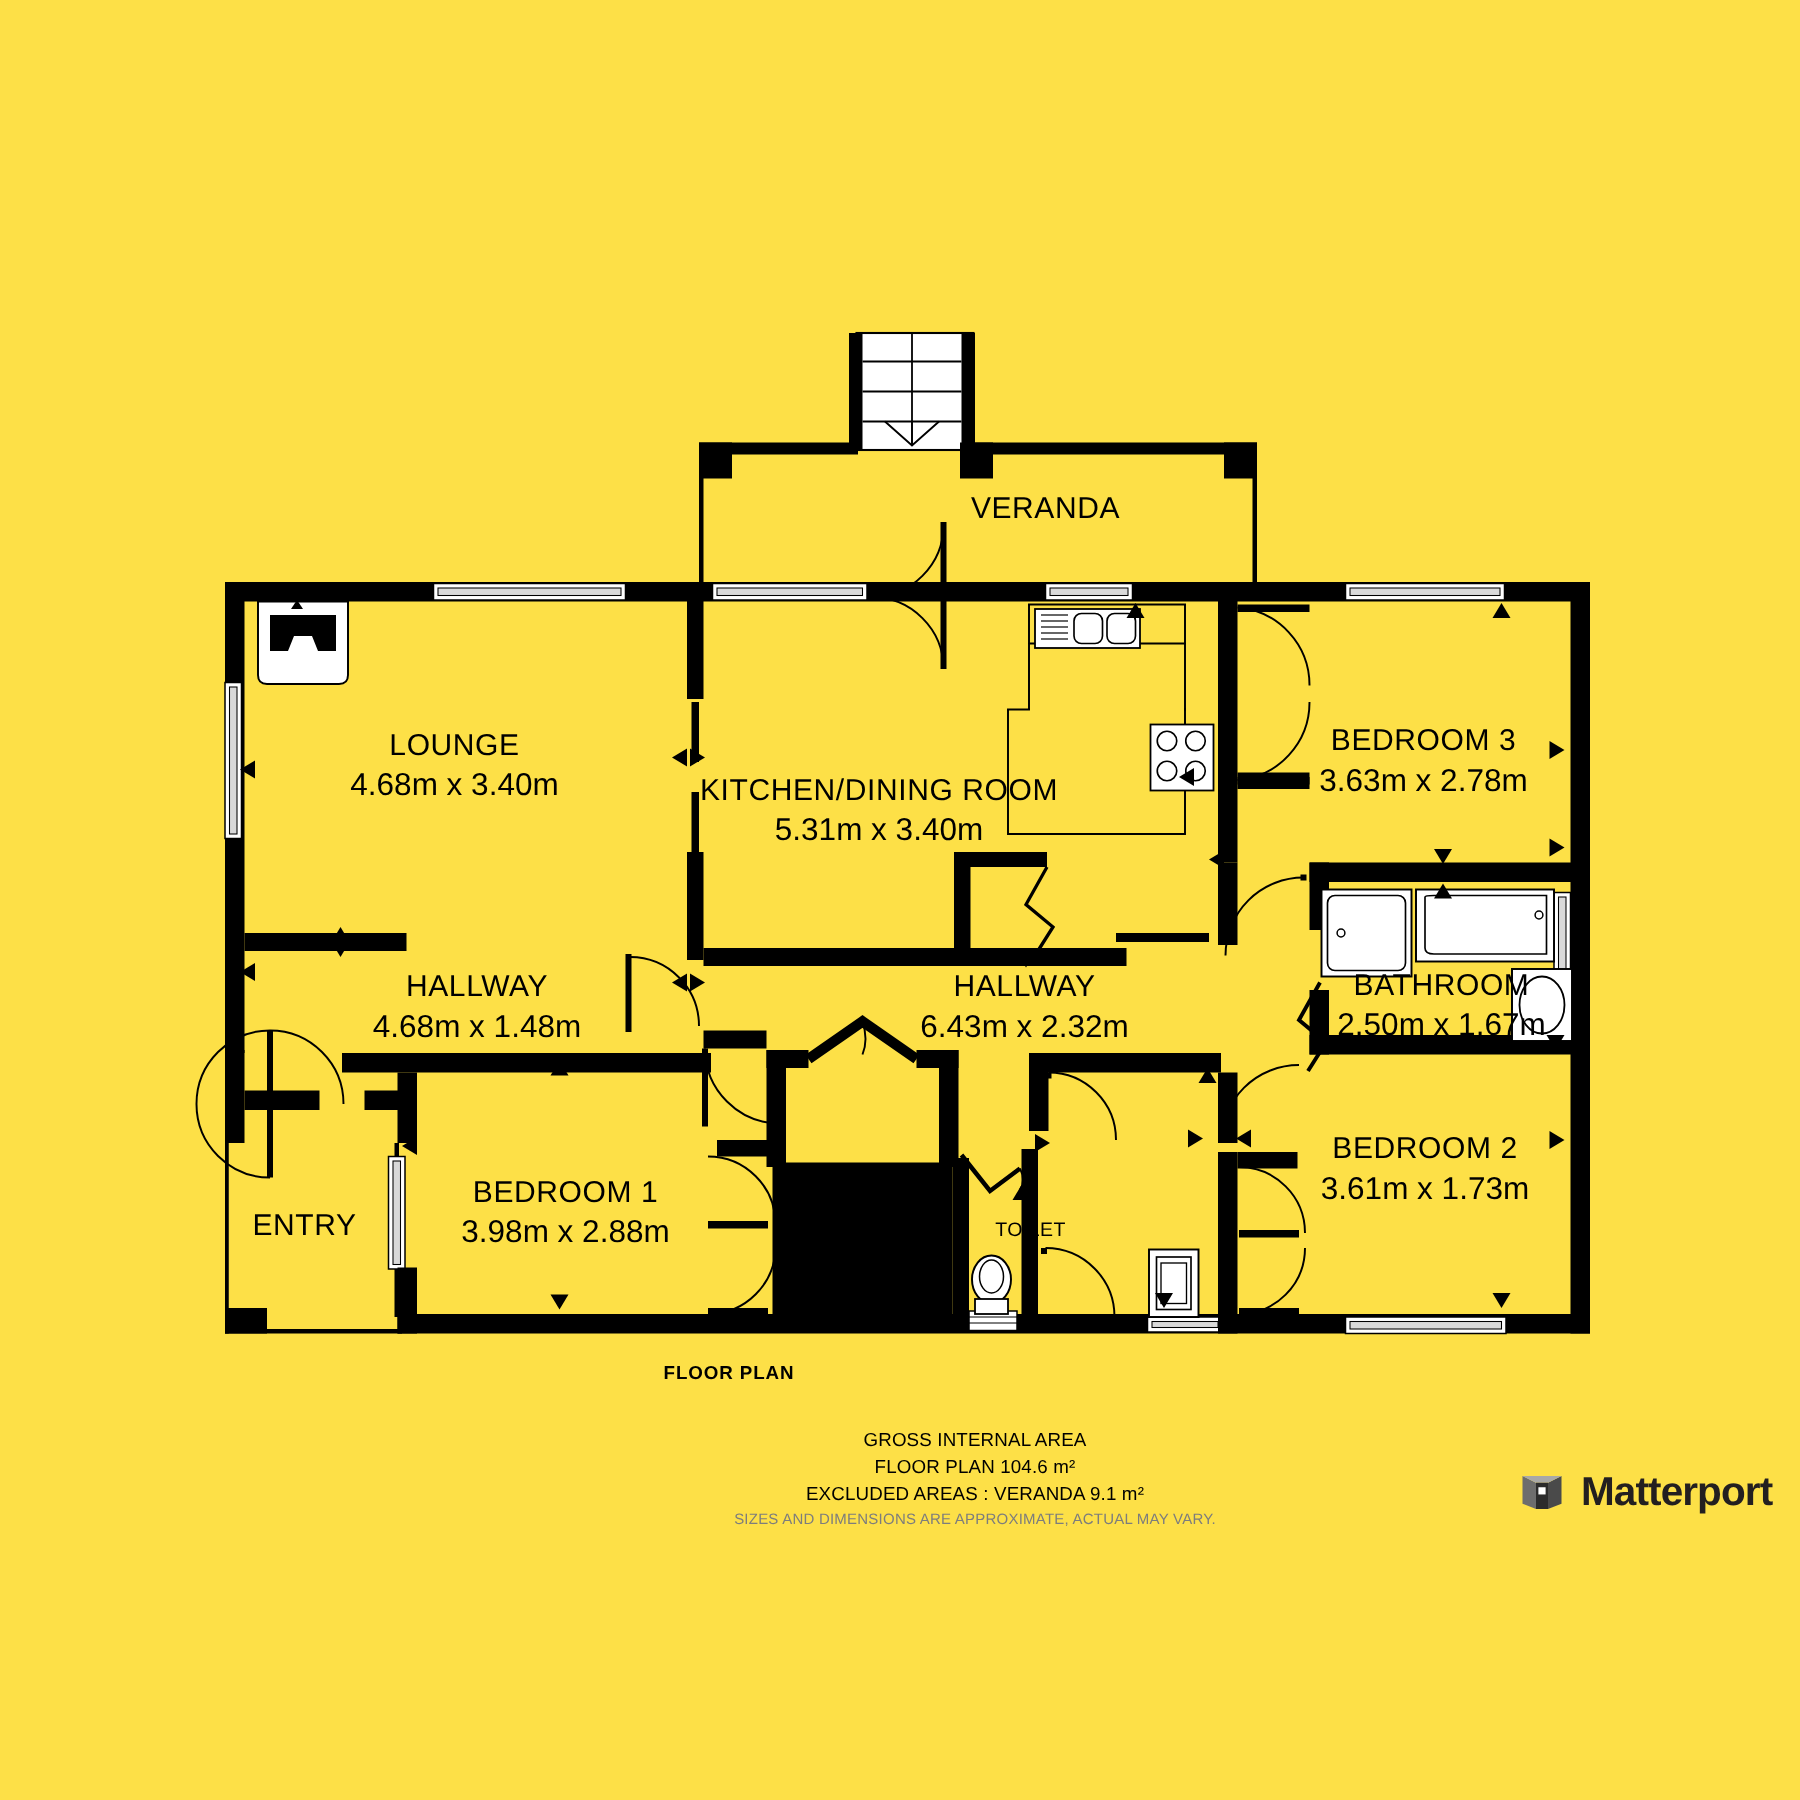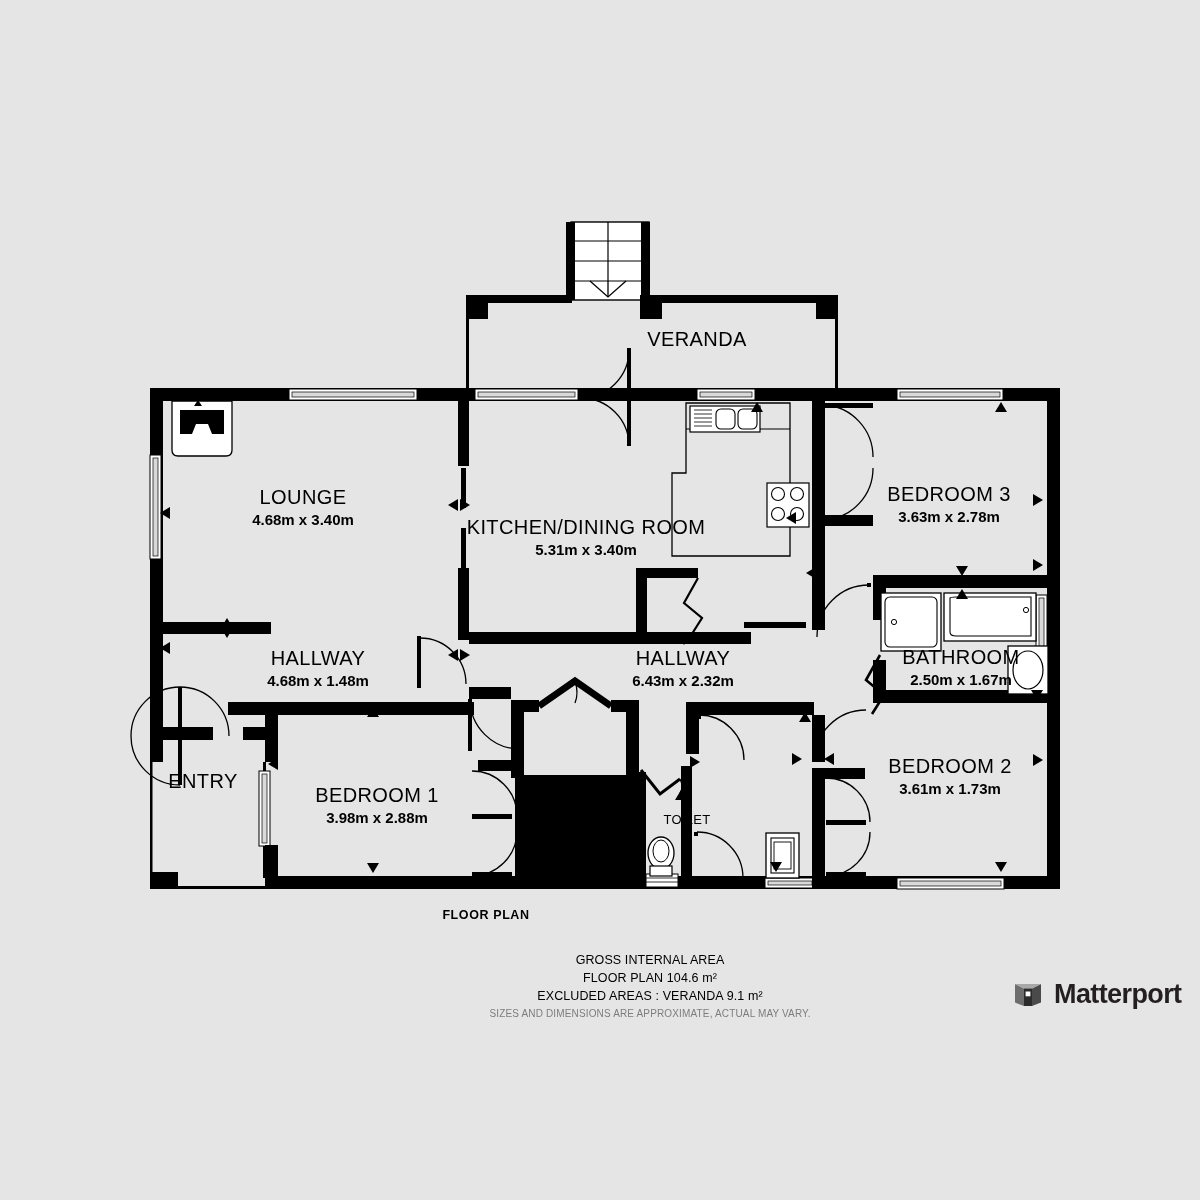--- a/index.html
+++ b/index.html
@@ -1,24 +1,24 @@
 <!DOCTYPE html>
 <html><head>
 <meta charset="utf-8">
 <title>Floor Plan</title>
 <style>
   html,body{margin:0;padding:0;background:#ffffff;}
   body{width:1200px;height:1200px;font-family:"Liberation Sans",sans-serif;color:#000;overflow:hidden;}
-  #stage{position:relative;width:1200px;height:1200px;background:#e5e5e5;}
+  #stage{position:relative;width:1200px;height:1200px;background:#fde047;}
   svg{display:block;}
   .plan-wrap{position:absolute;left:0;top:0;width:1200px;height:1200px;}
 
   .roomlabel{position:absolute;text-align:center;white-space:nowrap;}
   .roomlabel .nm{display:block;font-size:20px;font-weight:400;letter-spacing:.4px;line-height:1.25;}
-  .roomlabel .dim{display:block;font-size:15px;font-weight:700;line-height:1.3;}
+  .roomlabel .dim{display:block;font-size:21px;font-weight:400;line-height:1.3;}
   .roomlabel.small .nm{font-size:13px;letter-spacing:.3px;}
 
   #floorplan-caption{position:absolute;left:0;top:908px;width:972px;text-align:center;
       font-size:12.5px;font-weight:bold;letter-spacing:.6px;}
 
   #area-block{position:absolute;left:4px;top:952px;width:1200px;text-align:center;padding-left:46px;}
   #area-block div{font-size:12.5px;line-height:1.42;letter-spacing:.1px;}
   #area-block .tiny{font-size:10px;color:#7d7d7d;letter-spacing:.15px;padding-top:2px;}
 
   #brand{position:absolute;left:1013px;top:979px;display:flex;align-items:center;gap:11px;}
@@ -383,21 +383,21 @@
     <span class="dim">4.68m x 1.48m</span>
   </div>
   <div class="roomlabel" style="left:563px;top:646px;width:240px;">
     <span class="nm">HALLWAY</span>
     <span class="dim">6.43m x 2.32m</span>
   </div>
   <div class="roomlabel" style="left:861px;top:645px;width:200px;">
     <span class="nm">BATHROOM</span>
     <span class="dim">2.50m x 1.67m</span>
   </div>
-  <div class="roomlabel" style="left:123px;top:769px;width:160px;">
+  <div class="roomlabel" style="left:123px;top:805px;width:160px;">
     <span class="nm">ENTRY</span>
     <span class="dim"></span>
   </div>
   <div class="roomlabel" style="left:267px;top:783px;width:220px;">
     <span class="nm">BEDROOM 1</span>
     <span class="dim">3.98m x 2.88m</span>
   </div>
   <div class="roomlabel small" style="left:637px;top:812px;width:100px;">
     <span class="nm">TOILET</span>
     <span class="dim"></span>

